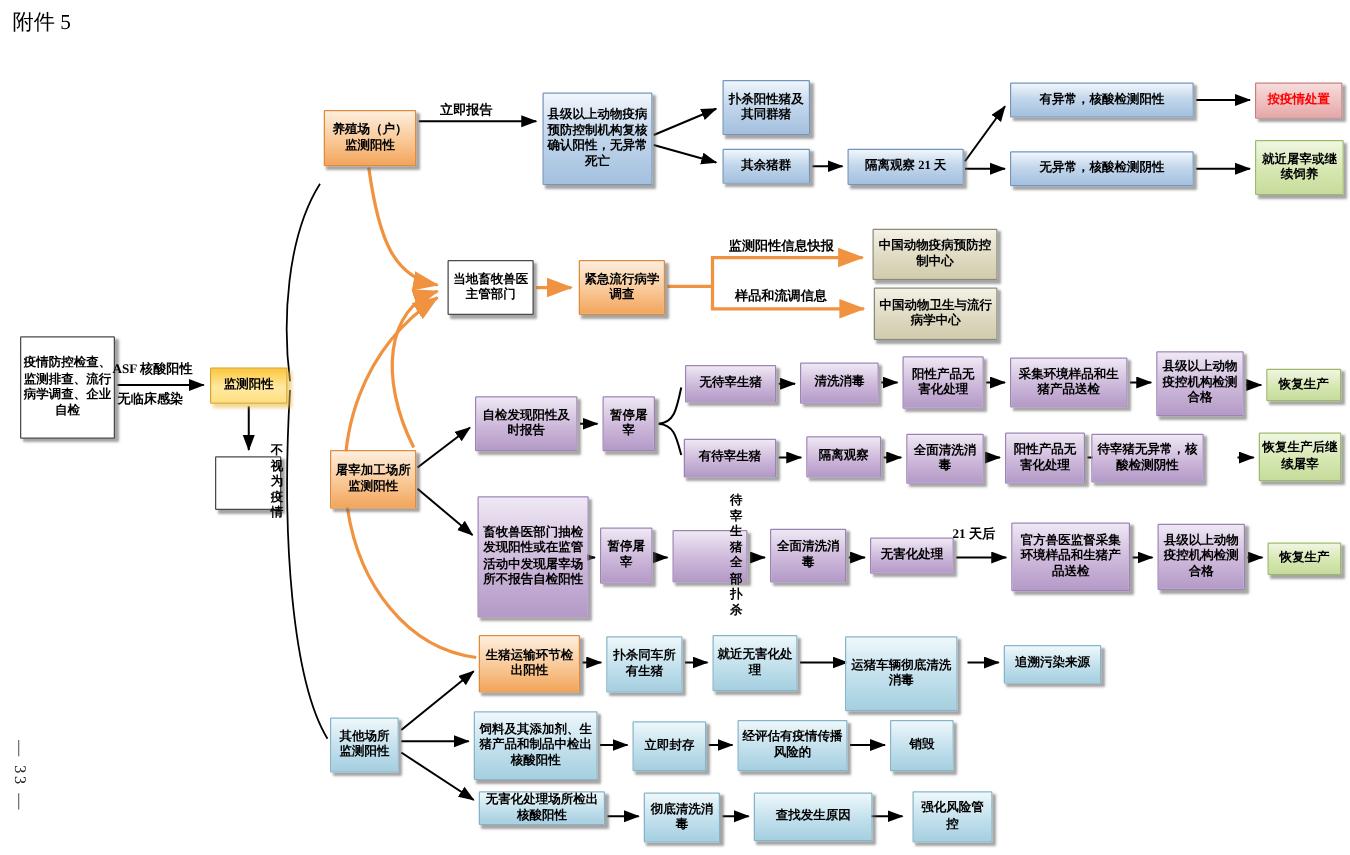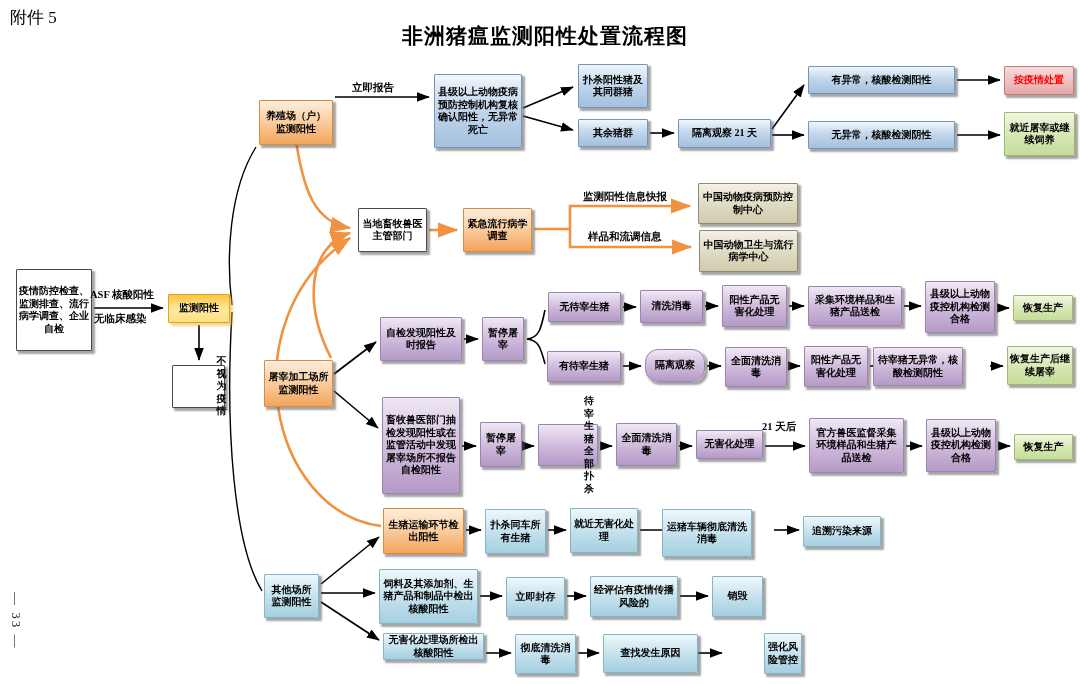--- a/index.html
+++ b/index.html
@@ -36,21 +36,20 @@
     position:absolute;z-index:3;font-weight:bold;font-size:10.5px;color:#000;
     text-align:left;white-space:nowrap;
   }
 </style>
 </head>
 <body>
 
 <div id="canvas">
 
   <div id="attachment">附件 5</div>
-  <div id="title">非洲猪瘟监测阳性处置流程图</div>
   <div id="pagenum">— 33 —</div>
 
   <svg id="edges" width="1080" height="684" viewBox="0 0 1080 684" xmlns="http://www.w3.org/2000/svg">
     <defs>
       <marker id="ab" markerWidth="9" markerHeight="8" refX="7.5" refY="3" orient="auto">
         <path d="M0,0 L8,3 L0,6 Z" fill="#000"></path>
       </marker>
       <marker id="ao" markerWidth="9" markerHeight="8" refX="7.5" refY="3" orient="auto">
         <path d="M0,0 L8,3 L0,6 Z" fill="#f0923f"></path>
       </marker>
@@ -116,21 +115,21 @@
       <path d="M480,596 H502" marker-end="url(#ab)"></path>
       <path d="M567,596 H586" marker-end="url(#ab)"></path>
       <path d="M680,596 H708" marker-end="url(#ab)"></path>
       <path d="M486,653 H511" marker-end="url(#ab)"></path>
       <path d="M578,653 H599" marker-end="url(#ab)"></path>
       <path d="M692,653 H722" marker-end="url(#ab)"></path>
     </g>
   </svg>
 
   <div id="nodes-layer">
-      <div class="node orange" style="left: 259px; top: 100px; width: 74px; height: 45px;">养殖场（户）监测阳性</div>
+      <div class="node orange" style="left: 259px; top: 88px; width: 74px; height: 45px;">养殖场（户）监测阳性</div>
       <div class="node blue" style="left: 434px; top: 74px; width: 88px; height: 74px;">县级以上动物疫病预防控制机构复核确认阳性，无异常死亡</div>
       <div class="node blue" style="left: 578px; top: 64px; width: 70px; height: 44px;">扑杀阳性猪及其同群猪</div>
       <div class="node blue" style="left: 578px; top: 119px; width: 70px; height: 28px;">其余猪群</div>
       <div class="node blue" style="left: 678px; top: 119px; width: 93px; height: 29px;">隔离观察 21 天</div>
       <div class="node blue" style="left: 808px; top: 66px; width: 147px; height: 28px;">有异常，核酸检测阳性</div>
       <div class="node red" style="left: 1004px; top: 66px; width: 70px; height: 29px;">按疫情处置</div>
       <div class="node blue" style="left: 808px; top: 121px; width: 147px; height: 28px;">无异常，核酸检测阴性</div>
       <div class="node green" style="left: 1004px; top: 112px; width: 71px; height: 44px;">就近屠宰或继续饲养</div>
       <div class="node white" style="left: 358px; top: 208px; width: 69px; height: 44px;">当地畜牧兽医主管部门</div>
       <div class="node orange" style="left: 463px; top: 208px; width: 69px; height: 44px;">紧急流行病学调查</div>
@@ -142,47 +141,47 @@
       <div class="node orange" style="left: 264px; top: 360px; width: 69px; height: 47px;">屠宰加工场所监测阳性</div>
       <div class="node purple" style="left: 380px; top: 317px; width: 82px; height: 44px;">自检发现阳性及时报告</div>
       <div class="node purple" style="left: 482px; top: 317px; width: 42px; height: 44px;">暂停屠宰</div>
       <div class="node purple" style="left: 548px; top: 292px; width: 73px; height: 30px;">无待宰生猪</div>
       <div class="node purple" style="left: 640px; top: 290px; width: 63px; height: 33px;">清洗消毒</div>
       <div class="node purple" style="left: 722px; top: 285px; width: 65px; height: 42px;">阳性产品无害化处理</div>
       <div class="node purple" style="left: 808px; top: 286px; width: 94px; height: 40px;">采集环境样品和生猪产品送检</div>
       <div class="node purple" style="left: 925px; top: 281px; width: 70px; height: 52px;">县级以上动物疫控机构检测合格</div>
       <div class="node green" style="left: 1013px; top: 295px; width: 60px; height: 26px;">恢复生产</div>
       <div class="node purple" style="left: 547px; top: 351px; width: 74px; height: 31px;">有待宰生猪</div>
-      <div class="node purple" style="left: 645px; top: 349px; width: 60px; height: 33px; border-radius: 13px;">隔离观察</div>
+      <div class="node purple" style="left: 645px; top: 349px; width: 60px; height: 33px;">隔离观察</div>
       <div class="node purple" style="left: 725px; top: 347px; width: 62px; height: 40px;">全面清洗消毒</div>
       <div class="node purple" style="left: 804px; top: 346px; width: 64px; height: 41px;">阳性产品无害化处理</div>
       <div class="node purple" style="left: 873px; top: 347px; width: 90px; height: 39px;">待宰猪无异常，核酸检测阴性</div>
       <div class="node green" style="left: 1007px; top: 346px; width: 66px; height: 39px;">恢复生产后继续屠宰</div>
-      <div class="node purple" style="left: 382px; top: 397px; width: 78px; height: 97px;">畜牧兽医部门抽检发现阳性或在监管活动中发现屠宰场所不报告自检阳性</div>
+      <div class="node purple" style="left: 382px; top: 397px; width: 89px; height: 97px;">畜牧兽医部门抽检发现阳性或在监管活动中发现屠宰场所不报告自检阳性</div>
       <div class="node purple" style="left: 480px; top: 422px; width: 42px; height: 45px;">暂停屠宰</div>
       <div class="node purple" style="left: 538px; top: 424px; width: 60px; height: 42px; padding-left: 44px;">待宰生猪全部扑杀</div>
       <div class="node purple" style="left: 616px; top: 423px; width: 61px; height: 43px;">全面清洗消毒</div>
       <div class="node purple" style="left: 696px; top: 430px; width: 67px; height: 29px;">无害化处理</div>
       <div class="node purple" style="left: 809px; top: 418px; width: 95px; height: 55px;">官方兽医监督采集环境样品和生猪产品送检</div>
       <div class="node purple" style="left: 926px; top: 419px; width: 70px; height: 53px;">县级以上动物疫控机构检测合格</div>
       <div class="node green" style="left: 1014px; top: 434px; width: 59px; height: 26px;">恢复生产</div>
       <div class="node orange" style="left: 383px; top: 508px; width: 81px; height: 46px;">生猪运输环节检出阳性</div>
       <div class="node cyan" style="left: 485px; top: 509px; width: 61px; height: 45px;">扑杀同车所有生猪</div>
       <div class="node cyan" style="left: 570px; top: 508px; width: 68px; height: 45px;">就近无害化处理</div>
-      <div class="node cyan" style="left: 662px; top: 509px; width: 90px; height: 48px;">运猪车辆彻底清洗消毒</div>
+      <div class="node cyan" style="left: 676px; top: 509px; width: 90px; height: 60px;">运猪车辆彻底清洗消毒</div>
       <div class="node cyan" style="left: 803px; top: 516px; width: 78px; height: 31px;">追溯污染来源</div>
       <div class="node cyan" style="left: 264px; top: 574px; width: 55px; height: 44px;">其他场所监测阳性</div>
       <div class="node cyan" style="left: 379px; top: 569px; width: 99px; height: 55px;">饲料及其添加剂、生猪产品和制品中检出核酸阳性</div>
       <div class="node cyan" style="left: 506px; top: 577px; width: 59px; height: 40px;">立即封存</div>
       <div class="node cyan" style="left: 590px; top: 576px; width: 88px; height: 41px;">经评估有疫情传播风险的</div>
       <div class="node cyan" style="left: 712px; top: 576px; width: 51px; height: 41px;">销毁</div>
       <div class="node cyan" style="left: 383px; top: 633px; width: 101px; height: 27px;">无害化处理场所检出核酸阳性</div>
       <div class="node cyan" style="left: 515px; top: 634px; width: 61px; height: 40px;">彻底清洗消毒</div>
       <div class="node cyan" style="left: 603px; top: 634px; width: 95px; height: 39px;">查找发生原因</div>
-      <div class="node cyan" style="left: 764px; top: 633px; width: 38px; height: 41px;">强化风险管控</div>
+      <div class="node cyan" style="left: 730px; top: 633px; width: 64px; height: 41px;">强化风险管控</div>
       <div class="edge-label" style="left: 352px; top: 81px; width: 78px;">立即报告</div>
       <div class="edge-label" style="left: 90px; top: 288px; width: 74px; font-family: Liberation Serif, serif;">ASF 核酸阳性</div>
       <div class="edge-label" style="left: 94px; top: 312px; width: 66px;">无临床感染</div>
       <div class="edge-label" style="left: 583px; top: 190px; width: 100px;">监测阳性信息快报</div>
       <div class="edge-label" style="left: 588px; top: 230px; width: 90px;">样品和流调信息</div>
       <div class="edge-label" style="left: 762px; top: 420px; width: 46px;">21 天后</div>
     </div>
 
 </div>
 

